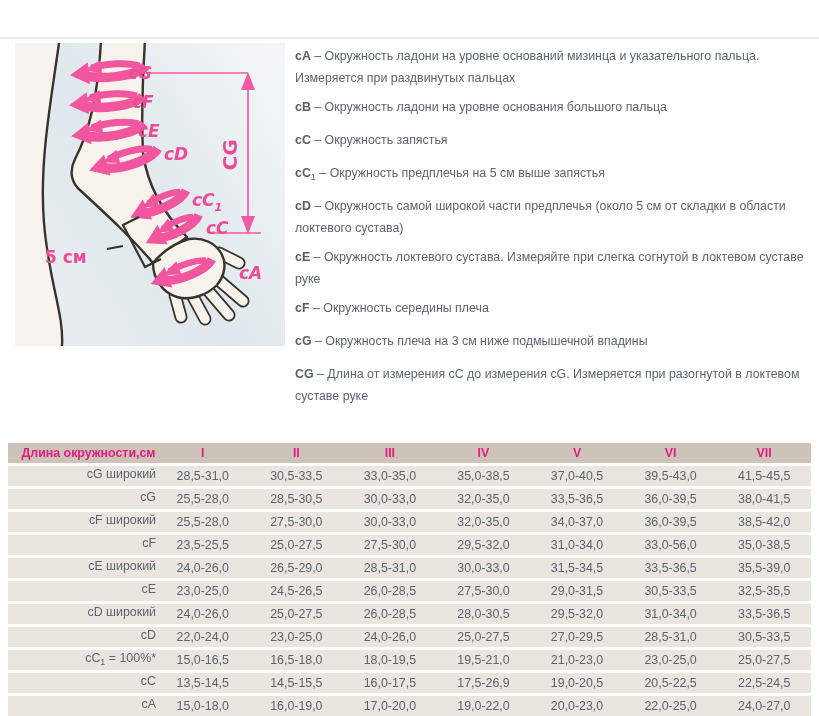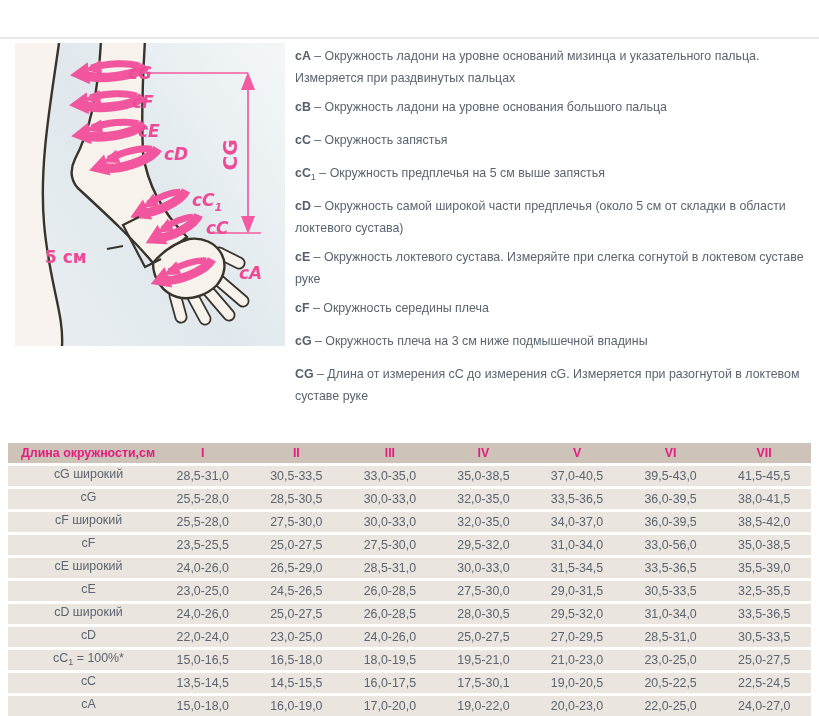--- a/index.html
+++ b/index.html
@@ -9,23 +9,23 @@
   .illustration{flex:0 0 270px;}
   .descriptions{margin-left:10px;width:520px;padding-top:4px;}
   .desc{margin:0 0 10.5px 0;font-size:12.4px;line-height:18px;color:#5b6470;}
   .desc b{font-weight:700;color:#55606c;}
   sub{font-size:9px;}
   
   .size-table{width:803px;margin:24px 8px 0 8px;border-collapse:separate;border-spacing:0 3px;table-layout:fixed;font-size:12.4px;}
   .size-table col.first{width:148px;}
   .size-table th,.size-table td{height:20px;padding:0;vertical-align:middle;}
   .size-table thead th{background:#cdc3b9;color:#e31c7f;font-weight:700;text-align:center;}
-  .size-table thead th.lbl{text-align:left;padding-left:13px;}
+  .size-table thead th.lbl{text-align:center;padding-left:13px;}
   .size-table tbody td{background:#eae5df;color:#5b6470;text-align:center;}
-  .size-table tbody td.lbl{text-align:center;padding-left:13px;}
+  .size-table tbody td.lbl{text-align:right;padding-left:13px;}
   .footnotes{margin:9px 8px 0 8px;font-size:12.4px;color:#000000;}
   .footnote{margin:0 0 17px 0;}
 </style>
 </head>
 <body>
 
 <div class="top-divider"></div>
 
 <div class="top-section">
 
@@ -290,21 +290,21 @@
         <td>21,0-23,0</td>
         <td>23,0-25,0</td>
         <td>25,0-27,5</td>
       </tr>
 
       <tr>
         <td class="lbl"><span>cC</span><sub></sub><span></span></td>
         <td>13,5-14,5</td>
         <td>14,5-15,5</td>
         <td>16,0-17,5</td>
-        <td>17,5-30,1</td>
+        <td>17,5-26,9</td>
         <td>19,0-20,5</td>
         <td>20,5-22,5</td>
         <td>22,5-24,5</td>
       </tr>
 
       <tr>
         <td class="lbl"><span>cA</span><sub></sub><span></span></td>
         <td>15,0-18,0</td>
         <td>16,0-19,0</td>
         <td>17,0-20,0</td>

